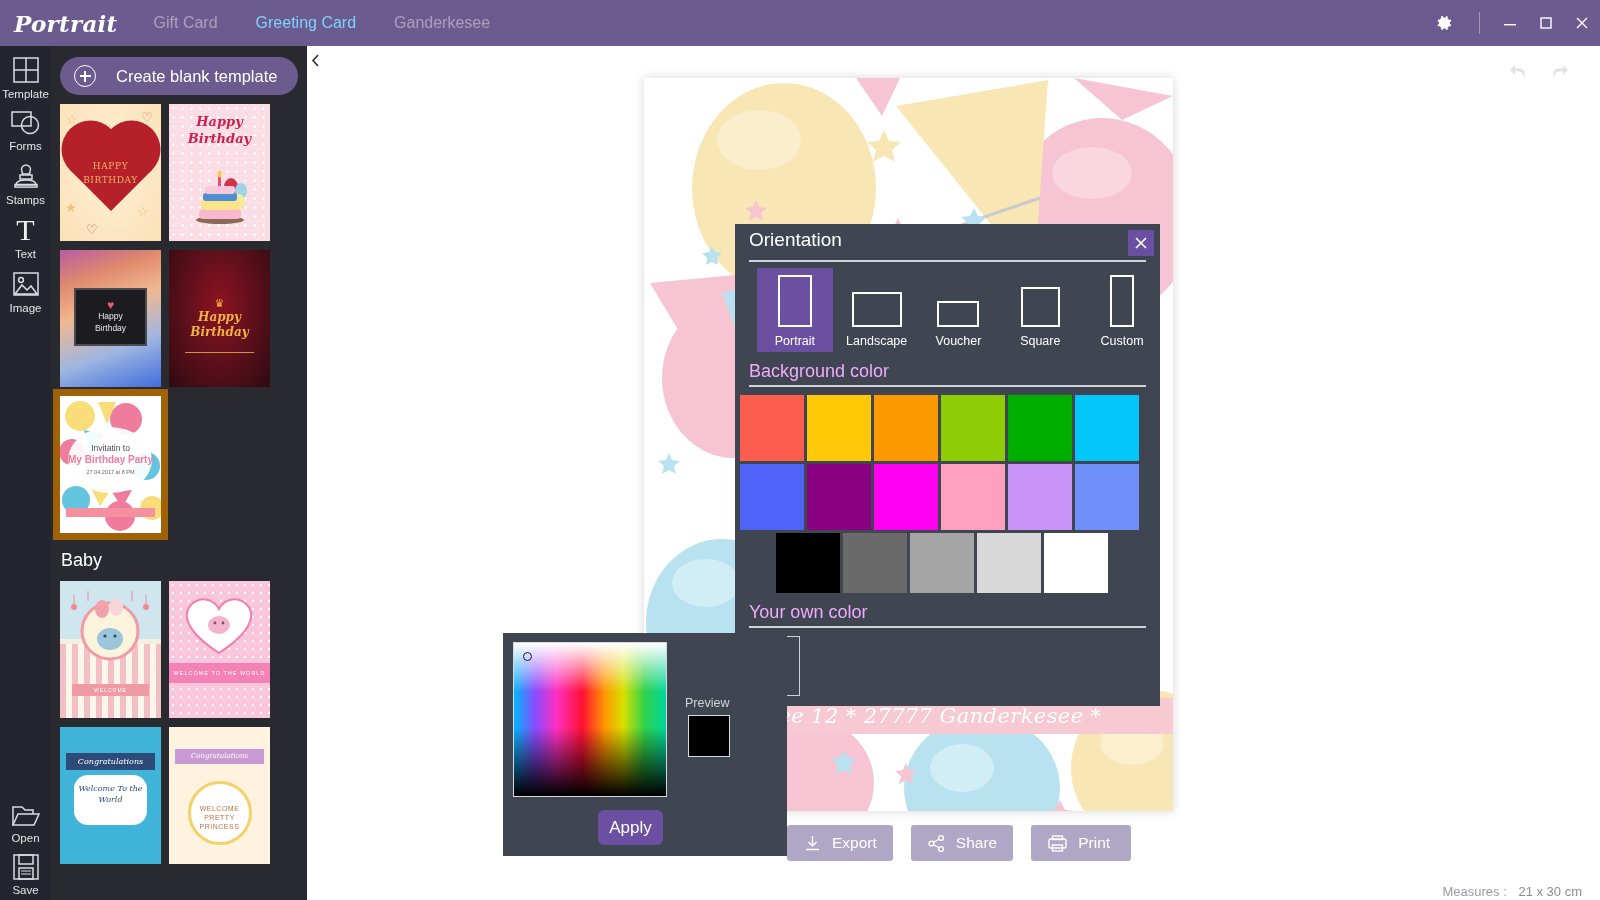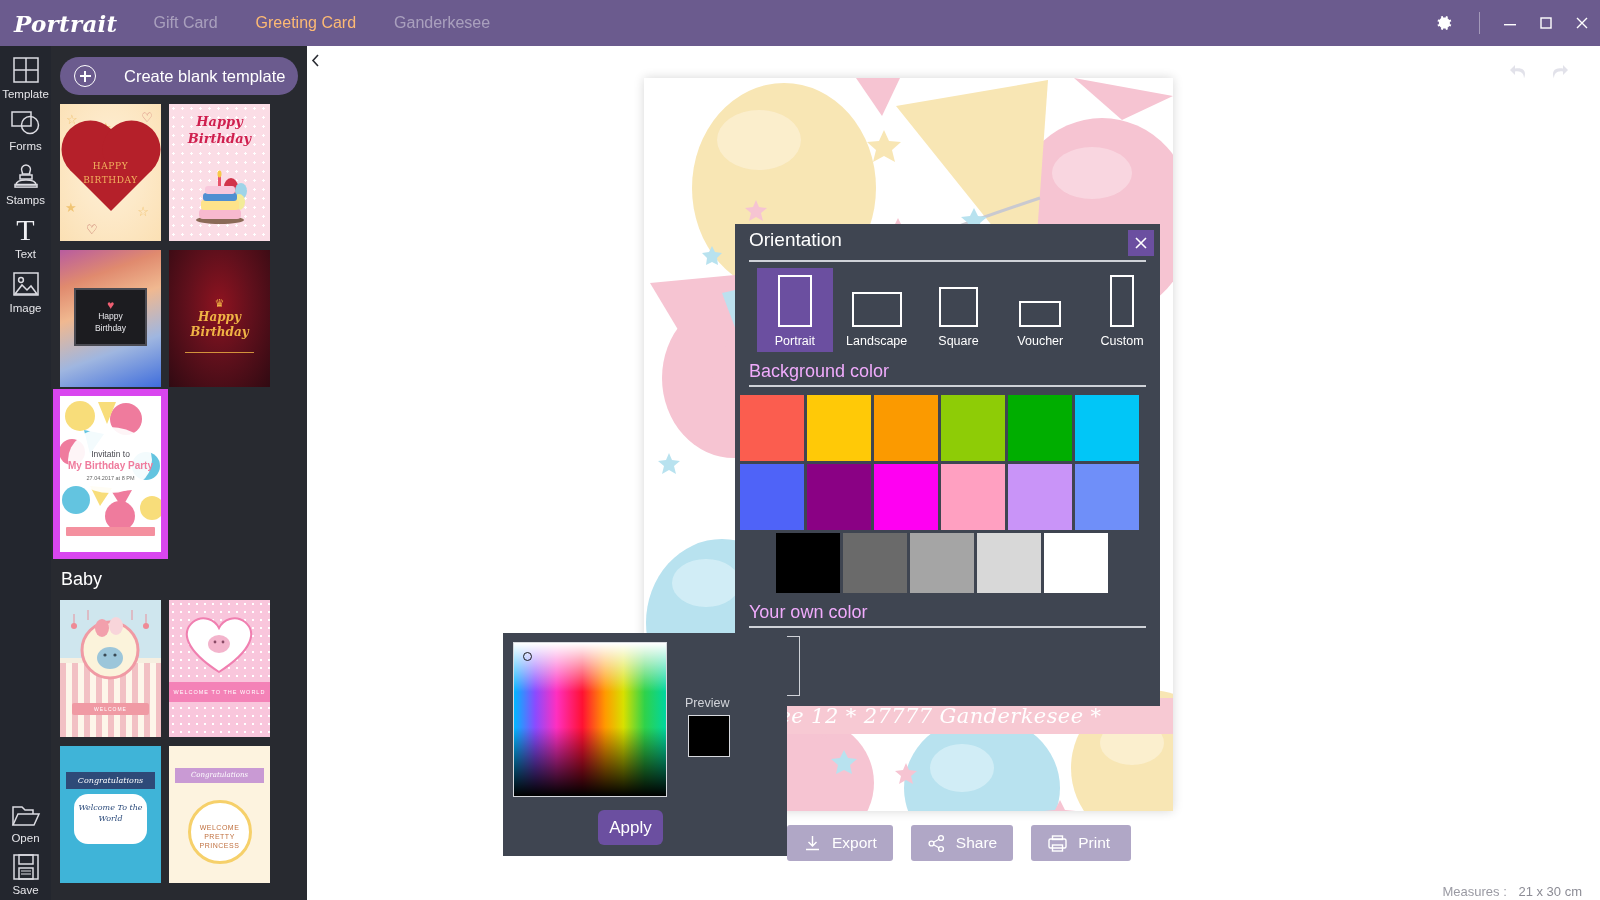--- a/index.html
+++ b/index.html
@@ -20,21 +20,21 @@
   }
   #brand {
     margin-left: 14px; font-family: "DejaVu Serif", serif;
     font-style: italic; font-weight: bold; font-size: 23px;
     color: #ffffff; letter-spacing: .3px;
   }
   .navtab {
     font-size: 16px; margin-left: 34px; color: rgba(255,255,255,.42);
     cursor: pointer; padding: 4px 2px;
   }
-  .navtab.active { color: #fdba74; }
+  .navtab.active { color: #7dd3fc; }
   #winctl { margin-left: auto; display: flex; align-items: center; height: 46px; }
   #gear-btn {
     width: 46px; height: 46px; display: flex; align-items: center; justify-content: center;
     cursor: pointer;
   }
   #ctl-sep { width: 1px; height: 22px; background: rgba(255,255,255,.38); margin: 0 12px; }
   .wbtn {
     width: 36px; height: 46px; display: flex; align-items: center; justify-content: center;
     cursor: pointer; color: #fff;
   }
@@ -63,36 +63,36 @@
   }
   #create-btn .plus-circ {
     width: 22px; height: 22px; border: 1.6px solid #fff; border-radius: 50%;
     margin-left: 14px; position: relative; flex: 0 0 auto;
   }
   #create-btn .plus-circ::before, #create-btn .plus-circ::after {
     content: ""; position: absolute; background: #fff;
   }
   #create-btn .plus-circ::before { left: 4.5px; top: 9.4px; width: 11px; height: 1.6px; }
   #create-btn .plus-circ::after { top: 4.5px; left: 9.4px; height: 11px; width: 1.6px; }
-  #create-label { font-size: 16.5px; margin-left: 28px; color: #fff; }
+  #create-label { font-size: 16.5px; margin-left: 20px; color: #fff; }
 
   #collapse-tab {
     position: absolute; top: 46px; left: 307px; width: 16px; height: 28px;
     background: #fff; border-radius: 0 3px 3px 0; display: flex;
     align-items: center; justify-content: center; cursor: pointer; z-index: 12;
   }
 
   .tpl-grid { position: absolute; left: 9px; top: 58px; width: 238px; }
   .tpl-row { display: flex; gap: 8px; margin-bottom: 9px; }
   .tpl-card {
     width: 101px; height: 137px; background: #eee; position: relative;
     overflow: hidden; cursor: pointer; flex: 0 0 auto;
   }
   .tpl-card.sel {
-    width: 115px; height: 170px; border: 7px solid #d946ef; margin: -7px 0 0 -7px;
+    width: 115px; height: 151px; border: 7px solid #a16207; margin: -7px 0 0 -7px;
   }
   .section-title { font-size: 18px; color: #fff; margin: 10px 0 10px 1px; }
 
   
   .t-heart {
     background:
       radial-gradient(ellipse at 50% 45%, #fdf0d8 0%, #fde9c8 48%, #fbe0b4 100%);
   }
   .t-heart .hshape {
     position: absolute; left: 50%; top: 48%; transform: translate(-50%,-50%) rotate(-45deg);
@@ -643,26 +643,26 @@
   <div id="or-tiles">
     <div class="otile active">
       <div class="oshape" style="width:34px;height:52px;"></div>
       <div class="olabel">Portrait</div>
     </div>
     <div class="otile">
       <div class="oshape" style="width:50px;height:35px;"></div>
       <div class="olabel">Landscape</div>
     </div>
     <div class="otile">
+      <div class="oshape" style="width:42px;height:26px;"></div>
+      <div class="olabel">Voucher</div>
+    </div>
+    <div class="otile">
       <div class="oshape" style="width:39px;height:40px;"></div>
       <div class="olabel">Square</div>
-    </div>
-    <div class="otile">
-      <div class="oshape" style="width:42px;height:26px;"></div>
-      <div class="olabel">Voucher</div>
     </div>
     <div class="otile">
       <div class="oshape" style="width:24px;height:52px;"></div>
       <div class="olabel">Custom</div>
     </div>
   </div>
 
   <div class="sec-h">Background color</div>
   <div class="hr"></div>
 

